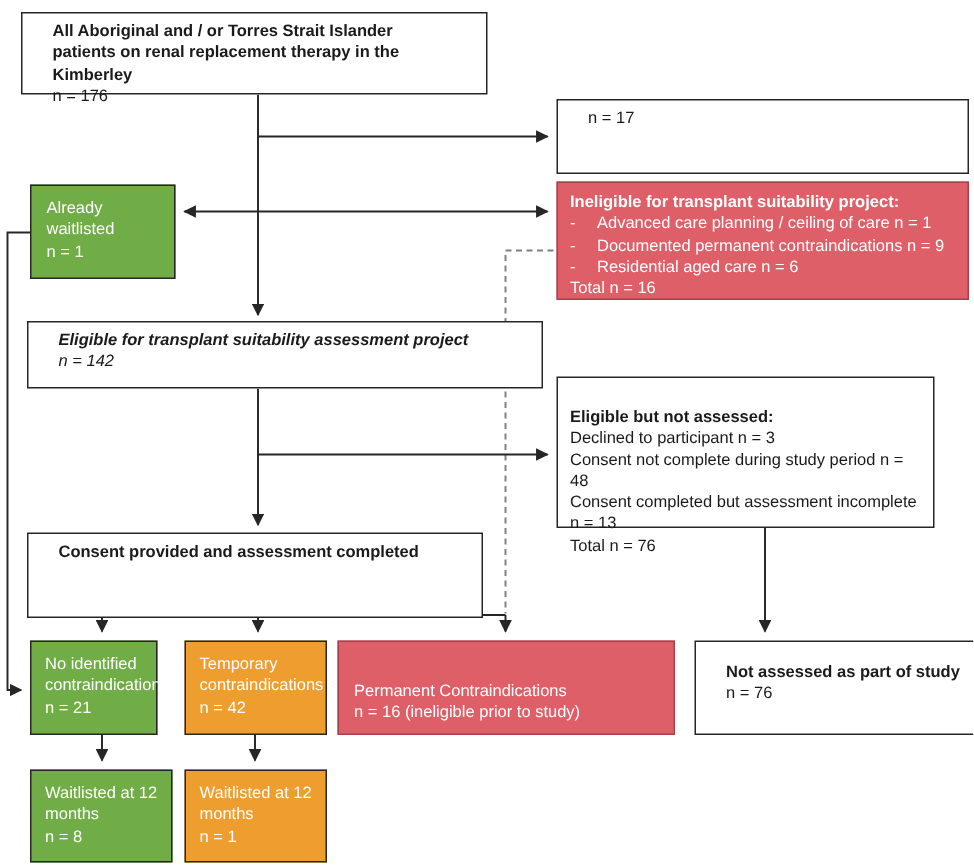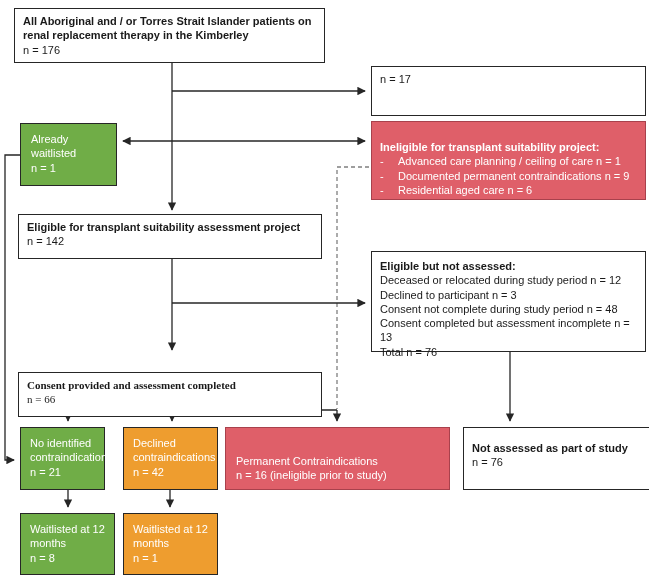--- a/index.html
+++ b/index.html
@@ -7,21 +7,21 @@
     position:relative;width:649px;height:577px;background:#fff;
     font-family:"Liberation Sans","DejaVu Sans",sans-serif;
     font-size:11px;line-height:1.3;color:#1a1a1a;overflow:hidden;
   }
   .connectors{position:absolute;left:0;top:0;width:649px;height:577px;pointer-events:none;}
   .connectors path{fill:none;stroke:var(--line,#262626);stroke-width:1.3px;}
   .connectors path.dashed{stroke:var(--dashed_line,#7f7f7f);stroke-dasharray:4 3;}
   .connectors marker path{fill:var(--line,#262626);stroke:none;}
   .box{
     position:absolute;box-sizing:border-box;background:#fff;
-    border:1.6px solid var(--line,#262626);padding:5px 8px;
+    border:1.6px solid var(--line,#262626);padding:5px 20px;
   }
   .box .t{font-weight:bold;}
   .box .n{font-weight:normal;}
   .colored{color:#fff;}
   .colored .t{font-weight:normal;}
   .green{background:var(--green,#70ad47);}
   .orange{background:var(--orange,#ee9d2f);}
   .red{background:var(--red,#df5f69);border-color:var(--red_border,#a8414c);}
   .red .t{font-weight:bold;}
   .bullet-row{display:flex;}
@@ -58,21 +58,21 @@
 
   <div class="box" style="left:14px;top:8px;width:311px;height:55px;">
     <div class="t">All Aboriginal and / or Torres Strait Islander patients on renal replacement therapy in the Kimberley</div>
     <div class="n">n = 176</div>
   </div>
 
   <div class="box" style="left:371px;top:66px;width:275px;height:50px;">
     <div class="n">n = 17</div>
   </div>
 
-  <div class="box colored red" style="left:371px;top:121px;width:275px;height:79px;padding:18px 8px;">
+  <div class="box colored red" style="left:371px;top:121px;width:275px;height:79px;padding:6px 8px;">
     <div class="t">Ineligible for transplant suitability project:</div>
     <div class="bullet-row">
       <span class="dash">-</span>
       <span class="bt">Advanced care planning / ceiling of care n = 1</span>
     </div>
     <div class="bullet-row">
       <span class="dash">-</span>
       <span class="bt">Documented permanent contraindications n = 9</span>
     </div>
     <div class="bullet-row">
@@ -80,46 +80,44 @@
       <span class="bt">Residential aged care n = 6</span>
     </div>
     <div class="n">Total n = 16</div>
   </div>
 
   <div class="box colored green" style="left:20px;top:123px;width:97px;height:63px;padding:8px 10px;">
     <div>Already waitlisted</div>
     <div class="n">n = 1</div>
   </div>
 
-  <div class="box" style="left:18px;top:214px;width:304px;height:45px;">
+  <div class="box" style="left:18px;top:214px;width:344px;height:45px;font-style:italic;">
     <div class="t">Eligible for transplant suitability assessment project</div>
     <div class="n">n = 142</div>
   </div>
 
-  <div class="box" style="left:371px;top:251px;width:275px;height:101px;padding:7px 8px;">
+  <div class="box" style="left:371px;top:251px;width:252px;height:101px;padding:19px 8px;">
     <div class="t">Eligible but not assessed:</div>
-    <div>Deceased or relocated during study period n = 12</div>
     <div>Declined to participant n = 3</div>
     <div>Consent not complete during study period n = 48</div>
     <div>Consent completed but assessment incomplete n = 13</div>
     <div class="n">Total n = 76</div>
   </div>
 
-  <div class="box" style="left:18px;top:372px;width:304px;height:45px;font-family:Liberation Serif, serif;">
+  <div class="box" style="left:18px;top:355px;width:304px;height:57px;">
     <div class="t">Consent provided and assessment completed</div>
-    <div class="n">n = 66</div>
   </div>
 
   <div class="box colored green" style="left:20px;top:427px;width:85px;height:63px;padding:8px 9px;">
     <div>No identified contraindications</div>
     <div class="n">n = 21</div>
   </div>
 
   <div class="box colored orange" style="left:123px;top:427px;width:95px;height:63px;padding:8px 9px;">
-    <div>Declined contraindications</div>
+    <div>Temporary contraindications</div>
     <div class="n">n = 42</div>
   </div>
 
   <div class="box colored red" style="left:225px;top:427px;width:225px;height:63px;padding:26px 10px;">
     <div>Permanent Contraindications</div>
     <div>n = 16 (ineligible prior to study)</div>
   </div>
 
   <div class="box pad-top" style="left:463px;top:427px;width:200px;height:63px;">
     <div class="t">Not assessed as part of study</div>

